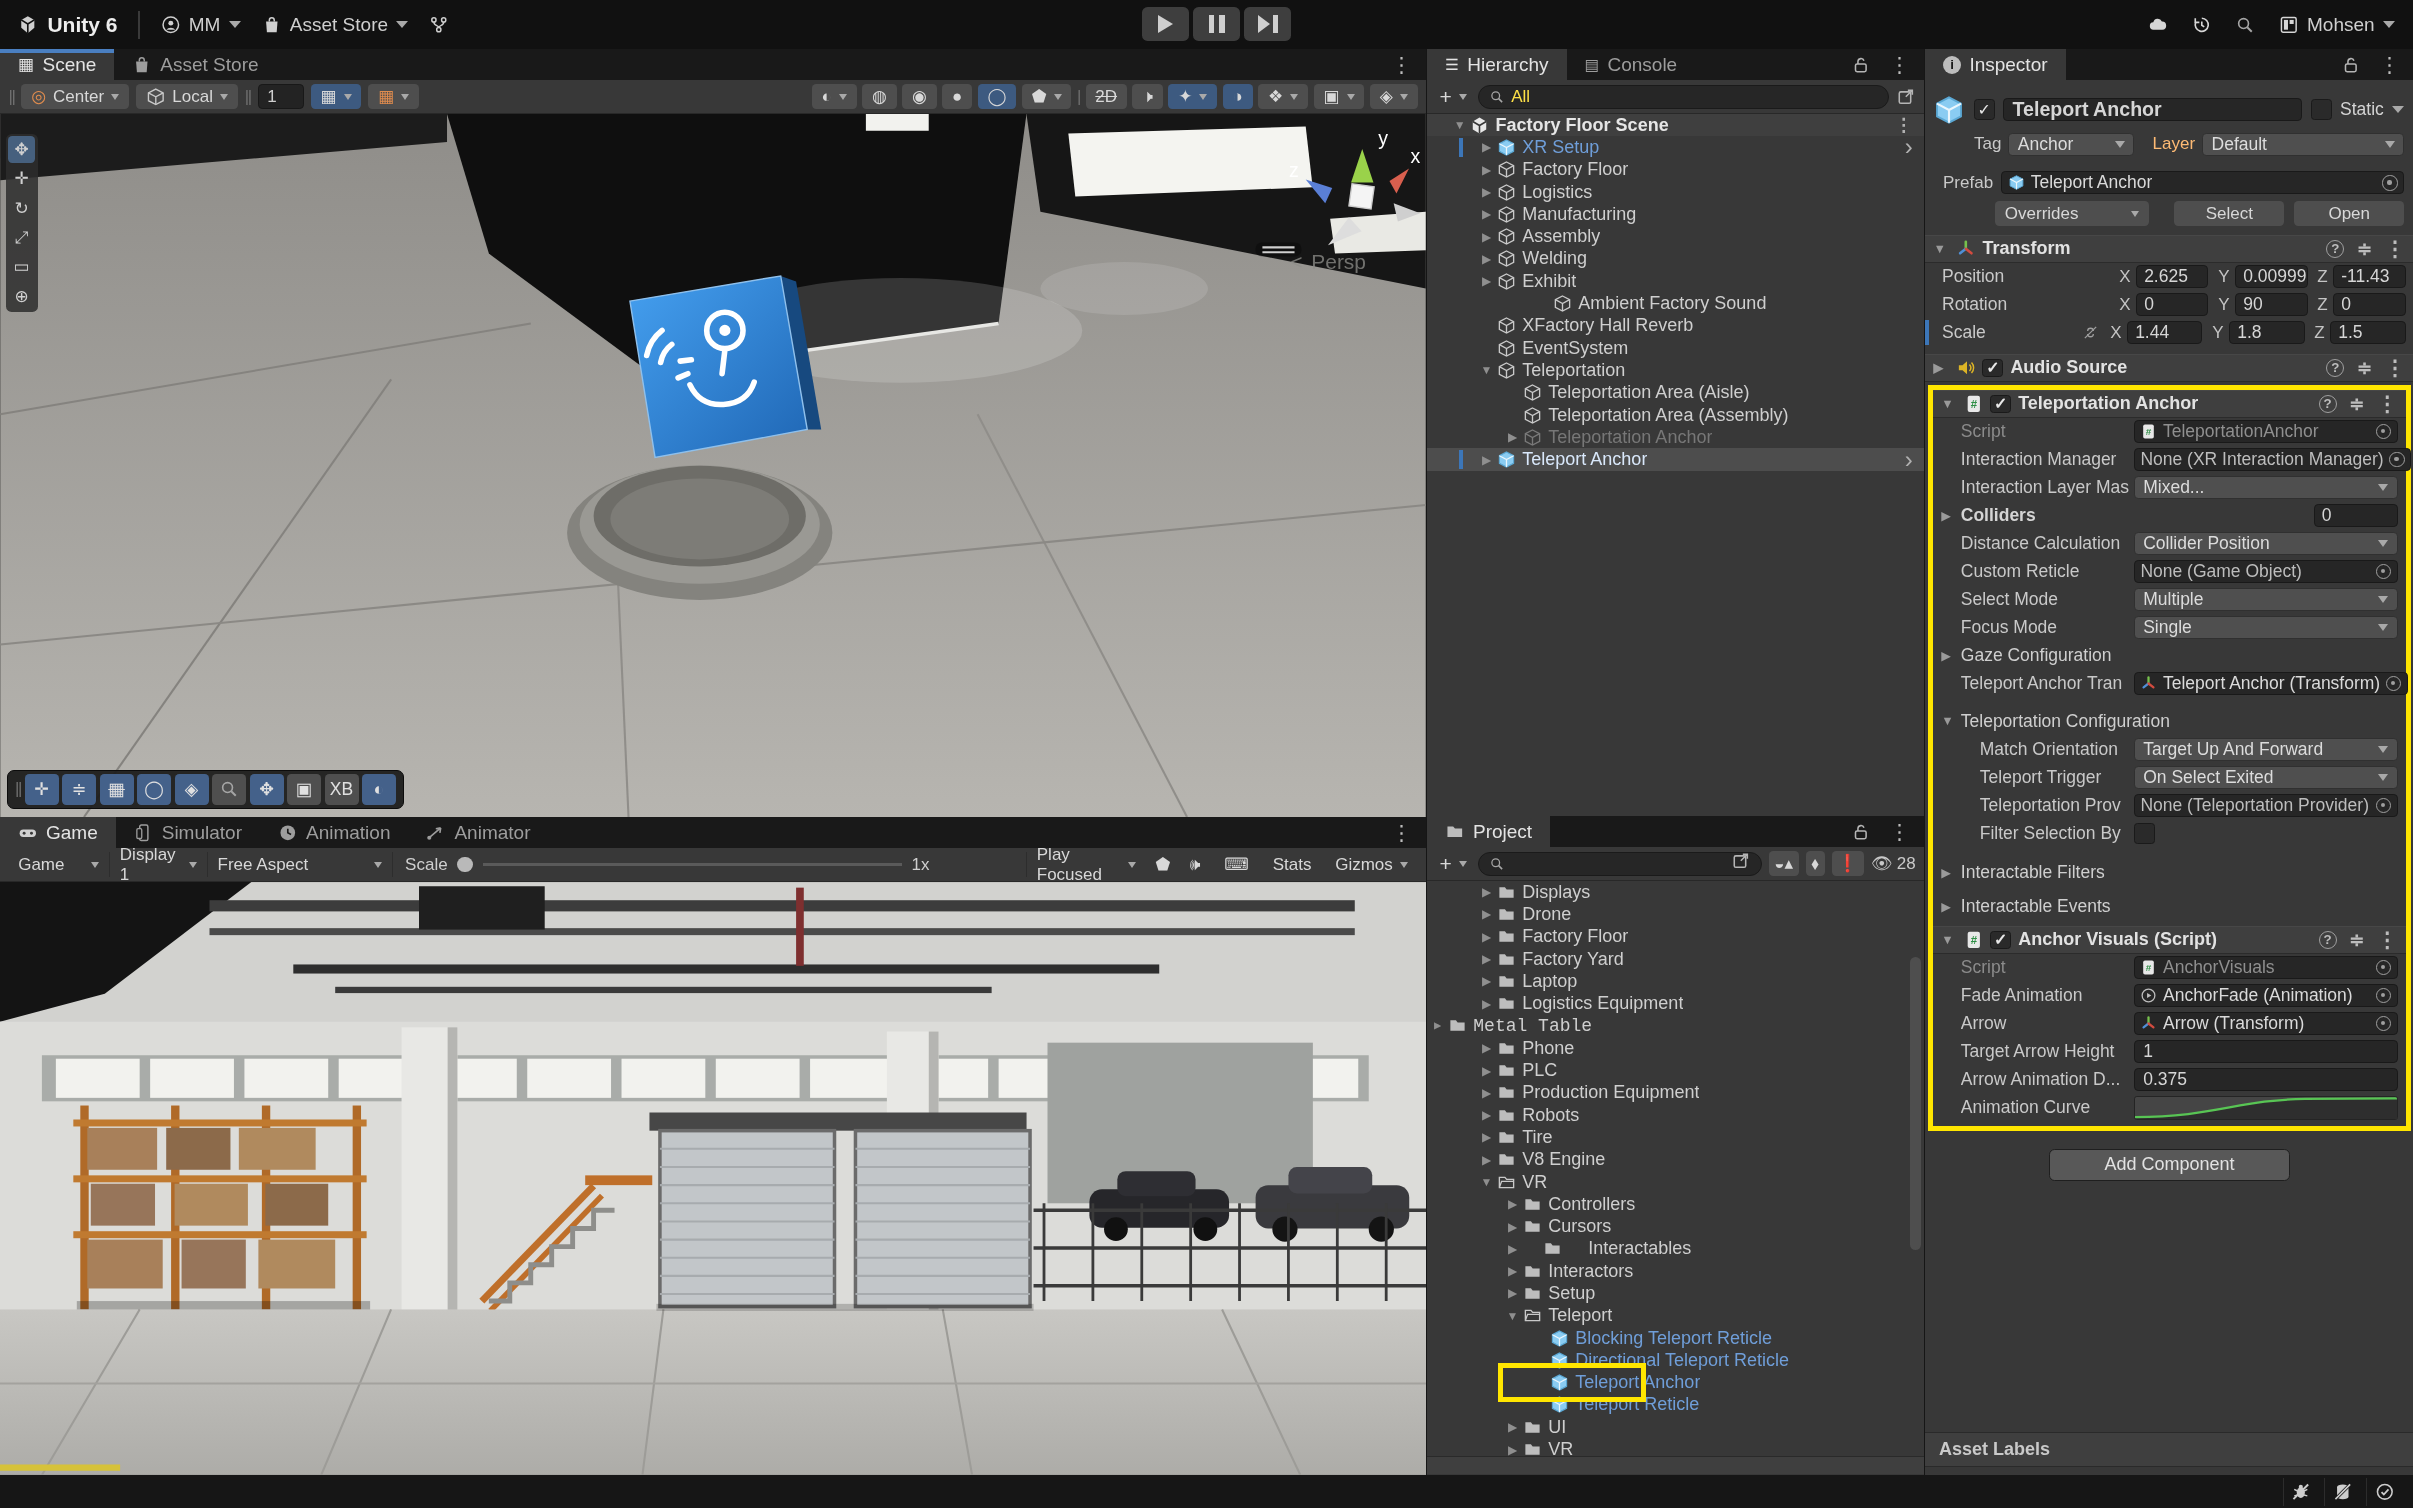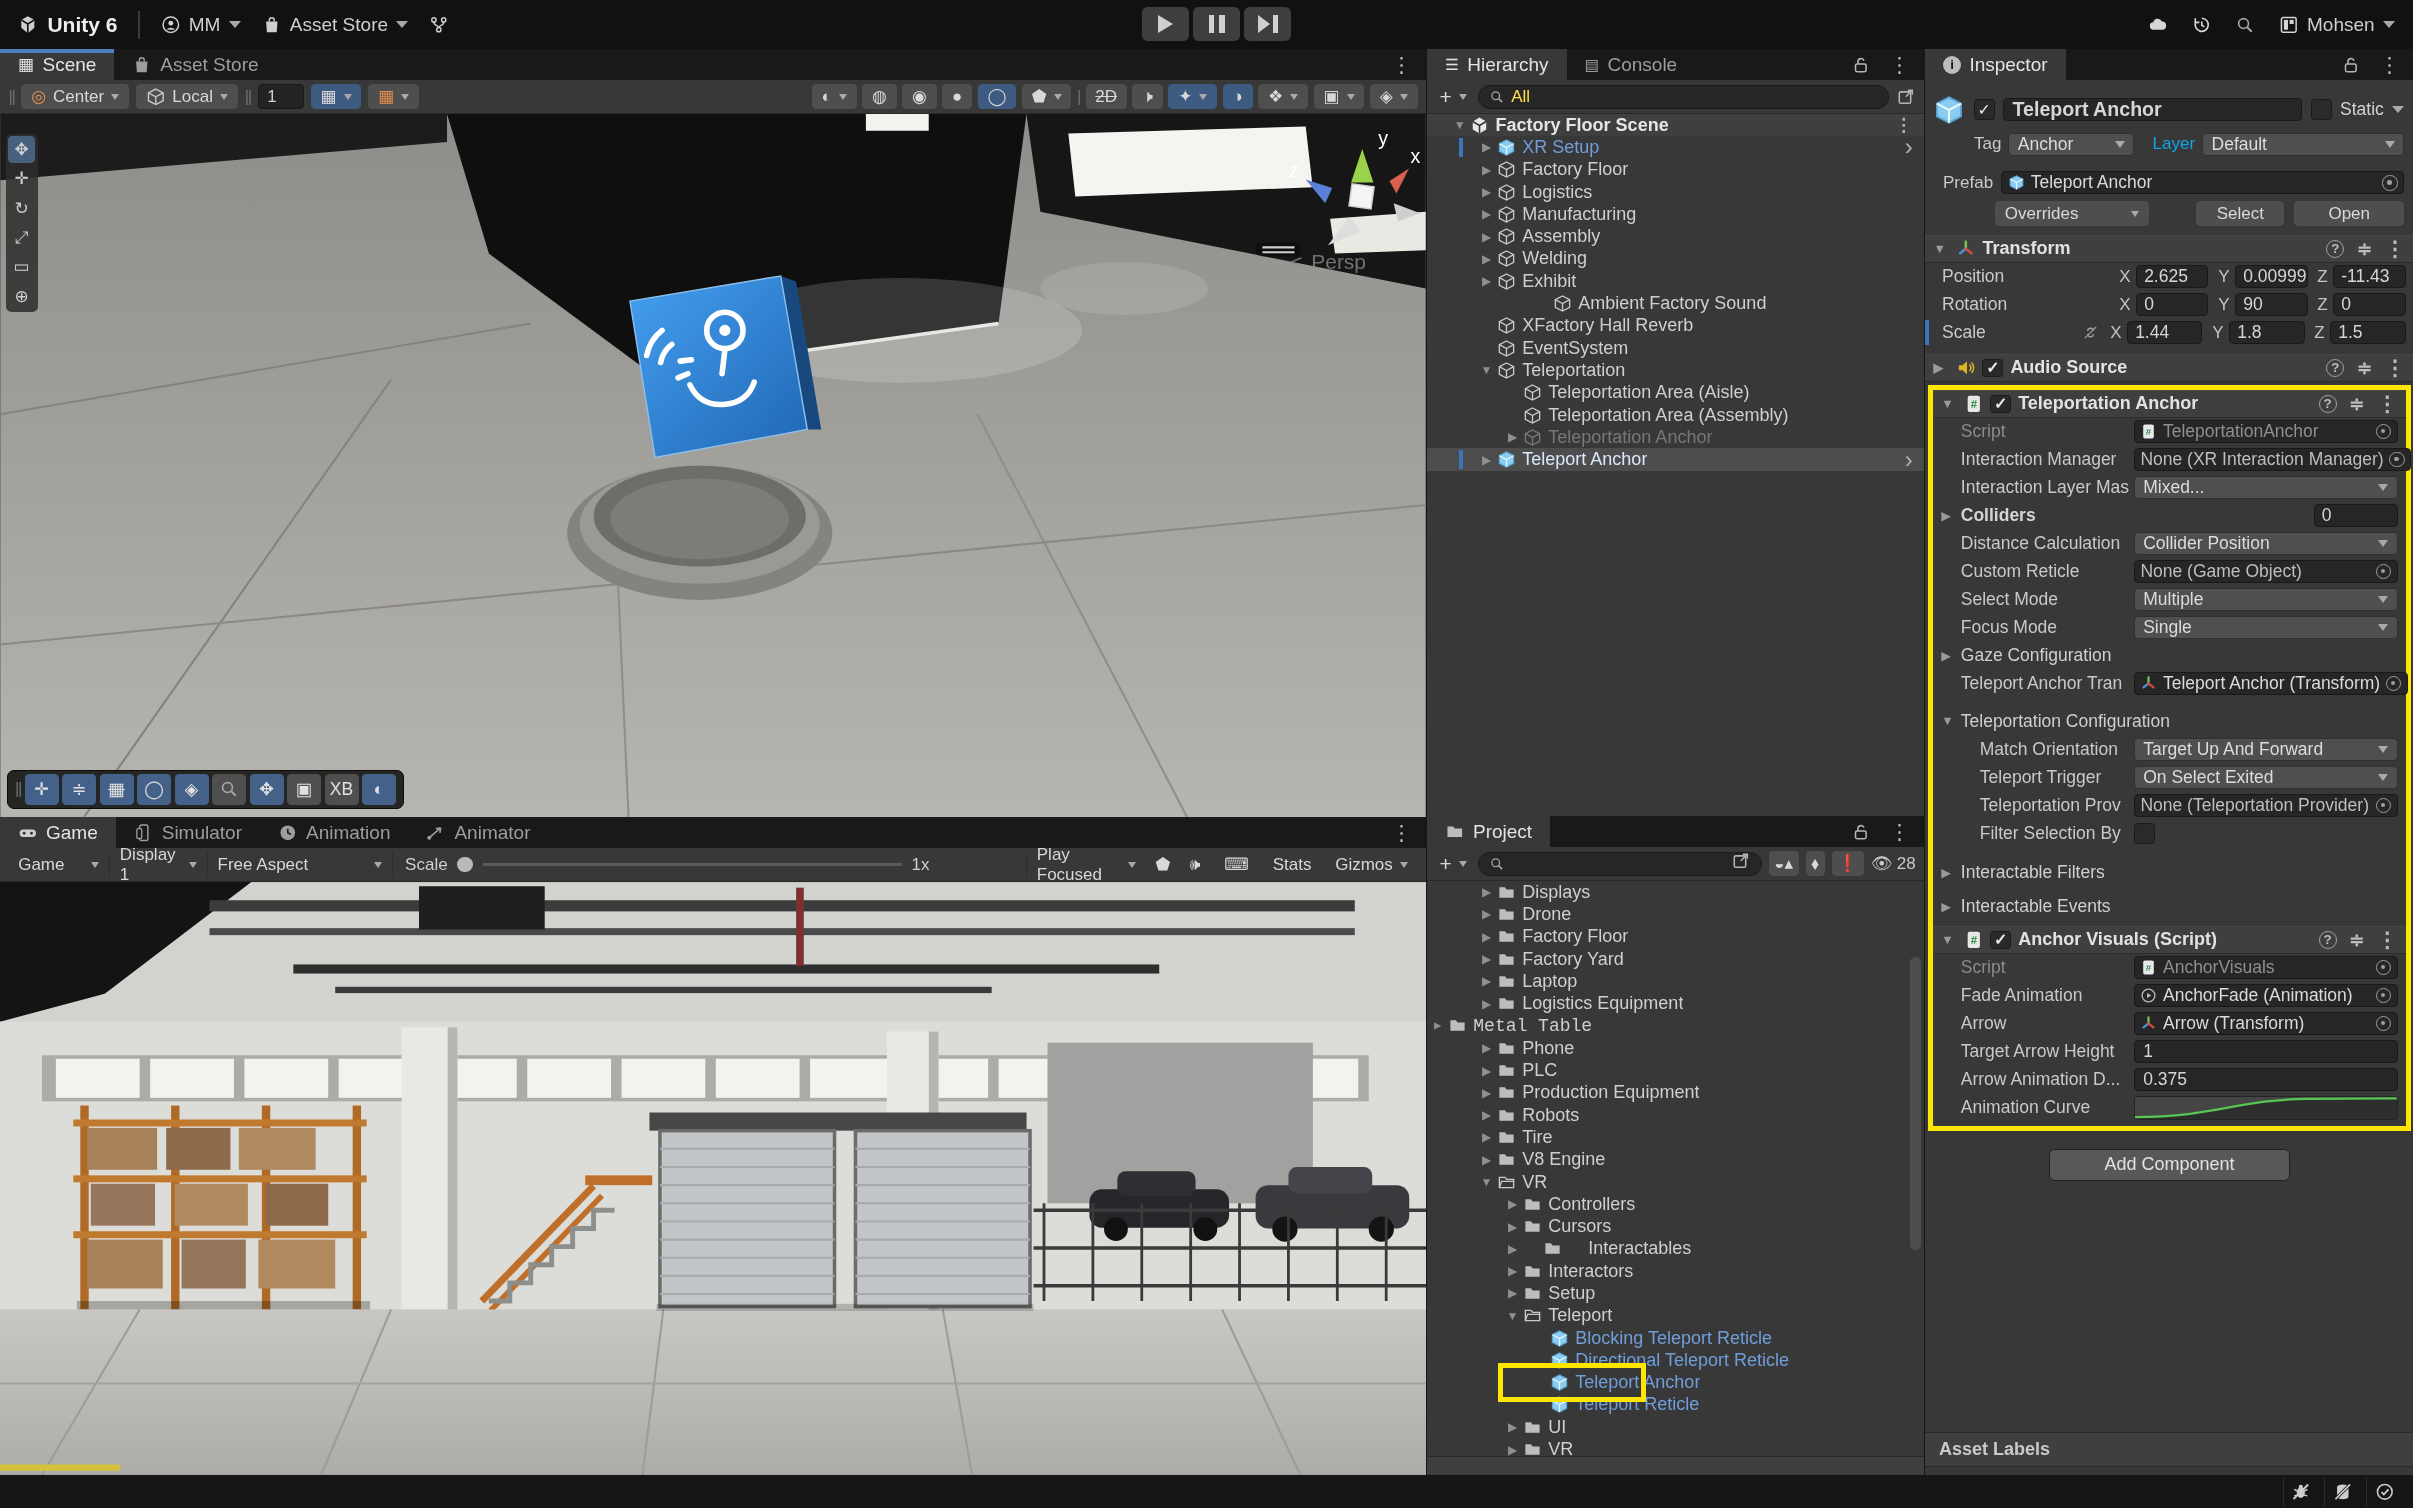--- a/index.html
+++ b/index.html
@@ -1095,42 +1095,42 @@
         <div class="cb"></div>
         <span style="font-size:17.5px">Static</span>
         <span class="caret"></span>
       </div>
       <div style="display:flex; align-items:center; gap:7px; padding:7px 9.8px 0 49px">
         <span style="font-size:17px; color:#c9c9c9">Tag</span>
         <div class="dropfield" style="max-width:126px">
           <span>Anchor</span>
             <span class="caret"></span>
         </div>
-        <span style="font-size:17px; color:#0ea5e9; margin-left:11.2px">Layer</span>
+        <span style="font-size:17px; color:#fdba74; margin-left:11.2px">Layer</span>
         <div class="dropfield">
           <span>Default</span>
             <span class="caret"></span>
         </div>
       </div>
       <div style="display:flex; align-items:center; gap:8.4px; padding:15.4px 9.8px 0 18px">
         <span style="font-size:17px; color:#c9c9c9">Prefab</span>
         <div class="objfield">
           <svg viewBox="0 0 24 24">
               <use href="#i-prefab"></use>
             </svg>
           <span class="name" style="color:#dadada">Teleport Anchor</span>
           <span class="picker"></span>
         </div>
       </div>
       <div style="display:flex; align-items:center; gap:9.8px; padding:7px 9.8px 8.4px 70px">
         <div class="tbtn" style="width:154px; justify-content:space-between">
           <span>Overrides</span>
             <span class="caret"></span>
         </div>
-        <div class="tbtn" style="width:88px; justify-content:center; margin-left:auto">
+        <div class="tbtn" style="width:110px; justify-content:center; margin-left:auto">
             <span>Select</span>
           </div>
         <div class="tbtn" style="width:110px; justify-content:center">
             <span>Open</span>
           </div>
       </div>
 
       <div style="position:relative">
         <div class="comp-header">
           <span class="fold">▼</span>

